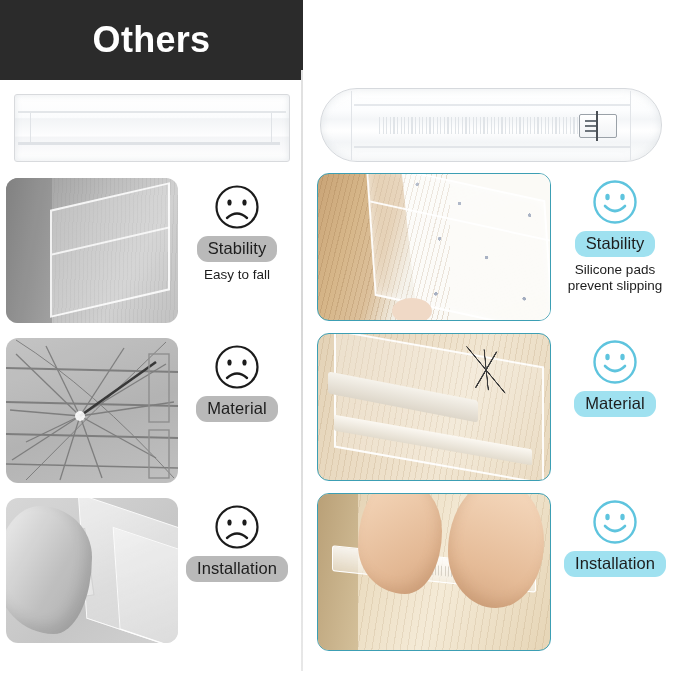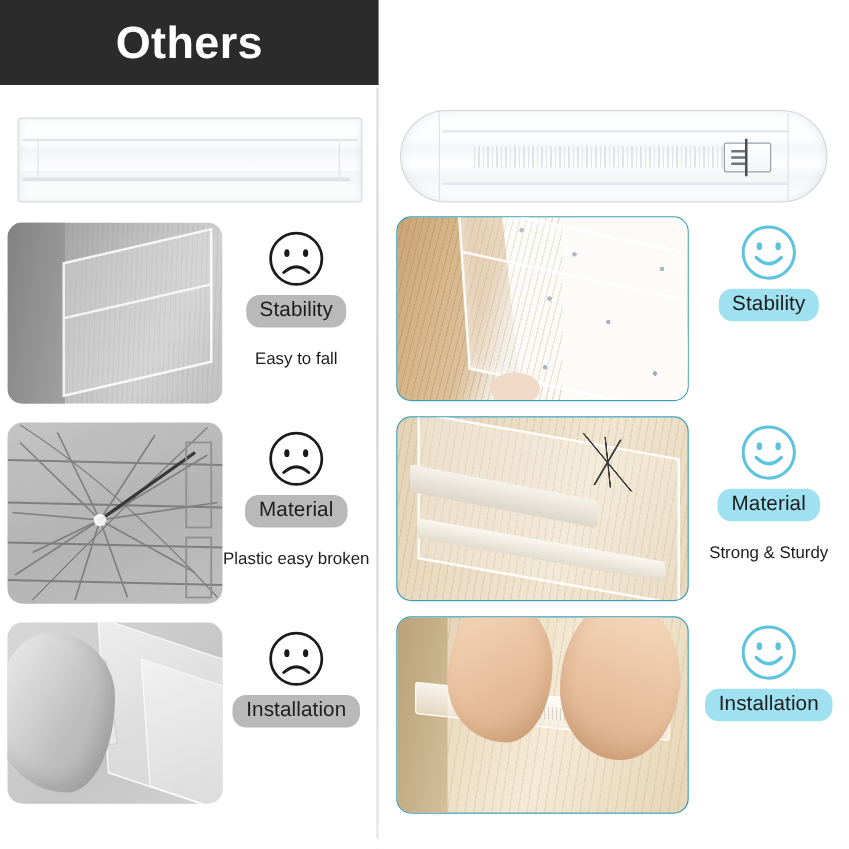--- a/index.html
+++ b/index.html
@@ -7,21 +7,21 @@
   body {
     font-family:"Liberation Sans", sans-serif;
     background:#ffffff;
     position:relative;
     overflow:hidden;
   }
 
   
   .header { display:flex; width:679px; height:68px; }
   .header-others {
-    width:303px; height:68px; background:#2b2b2b;
+    width:303px; height:80px; background:#2b2b2b;
     display:flex; align-items:center; justify-content:center;
   }
   .header-ours {
     width:376px; height:68px; background:#35A8C0;
     display:flex; align-items:center; justify-content:center;
   }
   .header-title {
     color:#ffffff; font-size:36px; font-weight:bold; letter-spacing:0.3px;
   }
   .header-gap { width:2px; height:68px; background:#ffffff; }
@@ -261,21 +261,21 @@
   .face { display:block; margin:0 auto 6px auto; }
 
   .badge {
     display:inline-block; padding:3px 11px 4px 11px; border-radius:11px;
     font-size:16.5px; color:#1d1d1d; letter-spacing:.1px; white-space:nowrap;
   }
   .badge-grey { background:#b9b9b9; }
   .badge-cyan { background:#9fe1f0; }
 
   .sub {
-    margin-top:17px; font-size:13.5px; color:#1c1c1c; line-height:1.2;
+    margin-top:5px; font-size:13.5px; color:#1c1c1c; line-height:1.2;
   }
   .sub-wide { font-size:13.5px; }
 
   
   .bottom-pad { position:absolute; left:0; bottom:0; width:679px; height:8px; background:#fff; }
 </style>
 </head>
 <body>
 
 <div class="header">
@@ -344,21 +344,20 @@
         </svg>
       </div>
       <div class="labels">
         <svg class="face" width="46" height="46" viewBox="0 0 46 46">
           <circle cx="23" cy="23" r="20.5" fill="none" stroke="#1b1b1b" stroke-width="2.2"></circle>
           <ellipse cx="15.5" cy="18.5" rx="2.1" ry="3.1" fill="#1b1b1b"></ellipse>
           <ellipse cx="30.5" cy="18.5" rx="2.1" ry="3.1" fill="#1b1b1b"></ellipse>
           <path d="M13 34 Q23 25 33 34" fill="none" stroke="#1b1b1b" stroke-width="2.4" stroke-linecap="round"></path>
         </svg>
         <span class="badge badge-grey">Material</span>
-        <div class="sub">Plastic easy broken</div>
       </div>
     </div>
 
     <div class="row row-o3">
       <div class="photo photo-gray p-hand-grey">
         <div class="plate"></div>
         <div class="plate2"></div>
         <div class="sticker"></div>
         <div class="hand"></div>
       </div>
@@ -400,40 +399,40 @@
         <div class="pad"></div>
       </div>
       <div class="labels-ours">
         <svg class="face" width="46" height="46" viewBox="0 0 46 46">
           <circle cx="23" cy="23" r="20.5" fill="none" stroke="#5EC4DE" stroke-width="2.4"></circle>
           <ellipse cx="15.5" cy="18" rx="2.2" ry="3.2" fill="#5EC4DE"></ellipse>
           <ellipse cx="30.5" cy="18" rx="2.2" ry="3.2" fill="#5EC4DE"></ellipse>
           <path d="M13 27 Q23 37 33 27" fill="none" stroke="#5EC4DE" stroke-width="2.6" stroke-linecap="round"></path>
         </svg>
         <span class="badge badge-cyan">Stability</span>
+        <div class="sub">Silicone pads prevent slipping</div>
       </div>
     </div>
 
     <div class="row row-u2">
       <div class="photo photo-color p-wood-sturdy">
         <div class="grain"></div>
         <div class="tray"></div>
         <div class="band"></div>
         <div class="band2"></div>
         <div class="pins"></div>
       </div>
       <div class="labels-ours">
         <svg class="face" width="46" height="46" viewBox="0 0 46 46">
           <circle cx="23" cy="23" r="20.5" fill="none" stroke="#5EC4DE" stroke-width="2.4"></circle>
           <ellipse cx="15.5" cy="18" rx="2.2" ry="3.2" fill="#5EC4DE"></ellipse>
           <ellipse cx="30.5" cy="18" rx="2.2" ry="3.2" fill="#5EC4DE"></ellipse>
           <path d="M13 27 Q23 37 33 27" fill="none" stroke="#5EC4DE" stroke-width="2.6" stroke-linecap="round"></path>
         </svg>
         <span class="badge badge-cyan">Material</span>
-        <div class="sub">Strong &amp; Sturdy</div>
       </div>
     </div>
 
     <div class="row row-u3">
       <div class="photo photo-color tall p-hands">
         <div class="grain"></div>
         <div class="drawerL"></div>
         <div class="divbar"></div>
         <div class="handA"></div>
         <div class="handB"></div>

